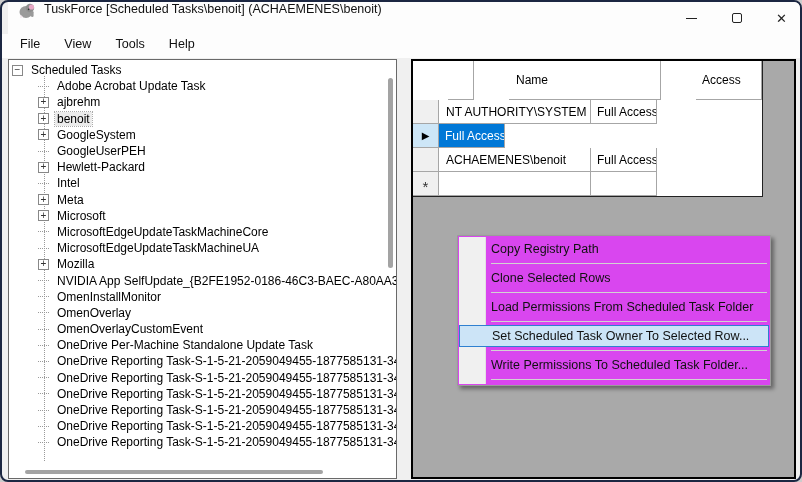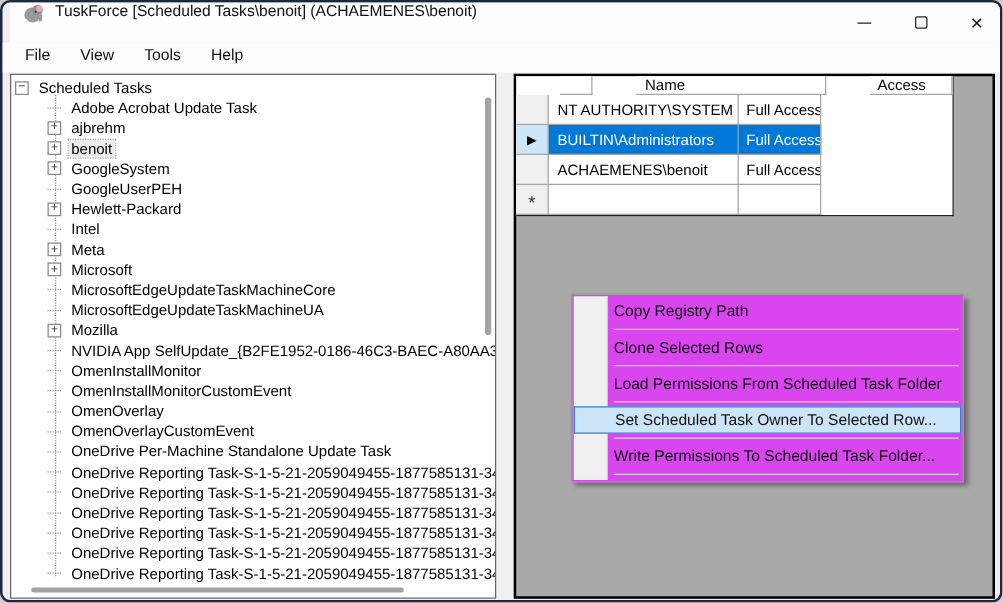--- a/index.html
+++ b/index.html
@@ -35,21 +35,21 @@
   .h-scroll { position:absolute; left:16px; bottom:4px; height:4px; width:298px; background:#A3A3A3; border-radius:2px; }
   
   .gray-panel { position:absolute; left:409px; top:57px; width:385px; height:420px; background:#A9A9A9; border:2px solid #000; }
   
   .grid { position:absolute; left:0; top:0; background:#FFF; border-right:1px solid #222; border-bottom:1px solid #222; font-size:12px; }
   .grid-row { display:flex; }
   .gcell { border-right:1px solid #A6A6A6; border-bottom:1px solid #A6A6A6; display:flex; align-items:center; overflow:hidden; white-space:nowrap; }
   .c-rowhdr { width:26px; background:#F0F0F0; justify-content:center; flex:0 0 auto; }
   .c-name { width:152px; padding-left:7px; flex:0 0 auto; }
   .c-access { width:66px; padding-left:6px; flex:0 0 auto; }
-  .grid-header .gcell { height:15px; background:#FFF; color:#000;margin-left:35px; }
+  .grid-header .gcell { height:39px; background:#FFF; color:#000;margin-left:35px; }
   .grid-data .gcell { height:24px; }
   .grid-data.sel .c-name, .grid-data.sel .c-access { background:#0078D7; color:#FFF; }
   .grid-data.sel .c-rowhdr { background:#CDE6F7; }
   .sel-arrow { font-size:10px; color:#000; }
   .new-marker { font-size:15px; color:#333; line-height:6px; margin-top:7px; }
   
   .context-menu { position:absolute; left:455px; top:233px; width:314px; background:#d946ef; border:1px solid #9B9B9B; box-shadow:3px 3px 4px rgba(0,0,0,0.40); padding:2px 0; }
   .cm-margin { position:absolute; left:1px; top:1px; bottom:1px; width:27px; background:#F0F0F0; border-right:1px solid #E2E2E2; }
   .cm-item { position:relative; height:22px; line-height:22px; padding-left:33px; font-size:12.5px; color:#111; white-space:nowrap; }
   .cm-item.hl { margin:0 1px; height:22px; line-height:20px; background:#CCE4F7; border:1px solid #2F80D0; padding-left:32px; }
@@ -148,24 +148,20 @@
         <div class="tree-row child">
           <span class="stub"></span>
           <span class="tree-label">NVIDIA App SelfUpdate_{B2FE1952-0186-46C3-BAEC-A80AA35AC5B</span>
         </div>
         <div class="tree-row child">
           <span class="stub"></span>
           <span class="tree-label">OmenInstallMonitor</span>
         </div>
         <div class="tree-row child">
           <span class="stub"></span>
-          <span class="tree-label">OmenInstallMonitorCustomEvent</span>
-        </div>
-        <div class="tree-row child">
-          <span class="stub"></span>
           <span class="tree-label">OmenOverlay</span>
         </div>
         <div class="tree-row child">
           <span class="stub"></span>
           <span class="tree-label">OmenOverlayCustomEvent</span>
         </div>
         <div class="tree-row child">
           <span class="stub"></span>
           <span class="tree-label">OneDrive Per-Machine Standalone Update Task</span>
         </div>
@@ -209,21 +205,20 @@
 
     <div class="grid-row grid-data">
           <div class="gcell c-rowhdr"></div>
           <div class="gcell c-name">NT AUTHORITY\SYSTEM</div>
           <div class="gcell c-access">Full Access</div>
         </div>
         <div class="grid-row grid-data sel">
           <div class="gcell c-rowhdr">
             <span class="sel-arrow">▶</span>
           </div>
-          <div class="gcell c-name">BUILTIN\Administrators</div>
           <div class="gcell c-access">Full Access</div>
         </div>
         <div class="grid-row grid-data">
           <div class="gcell c-rowhdr"></div>
           <div class="gcell c-name">ACHAEMENES\benoit</div>
           <div class="gcell c-access">Full Access</div>
         </div>
         <div class="grid-row grid-data">
           <div class="gcell c-rowhdr">
             <span class="new-marker">*</span>

